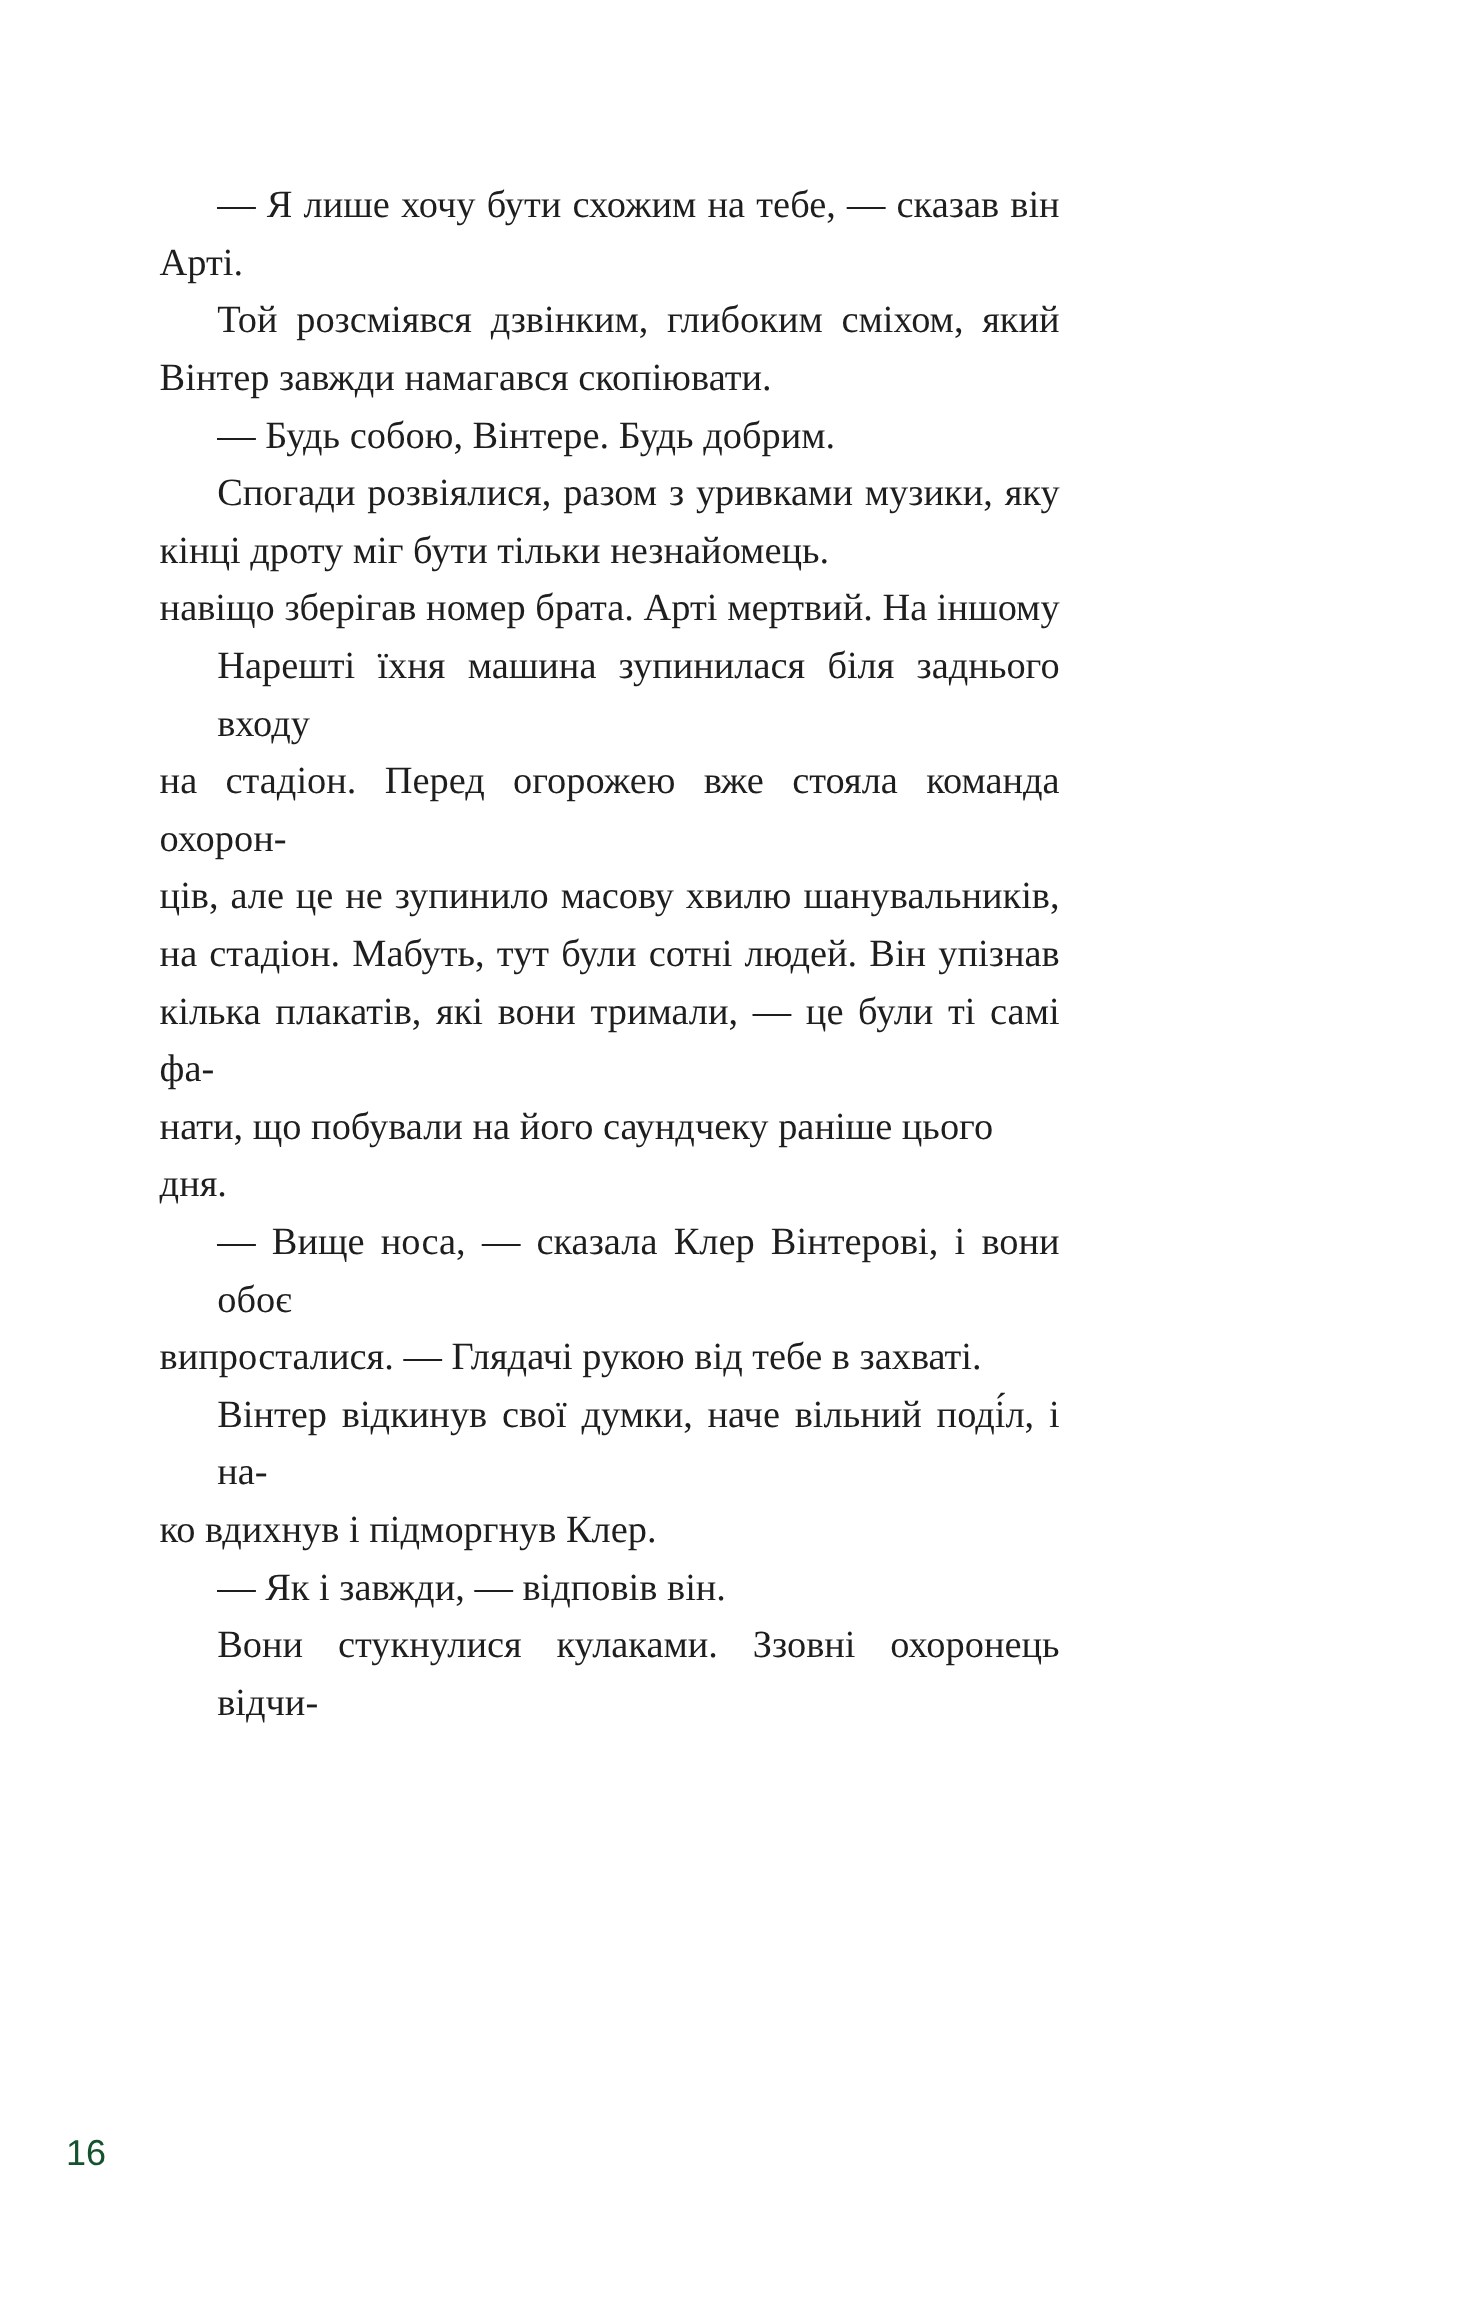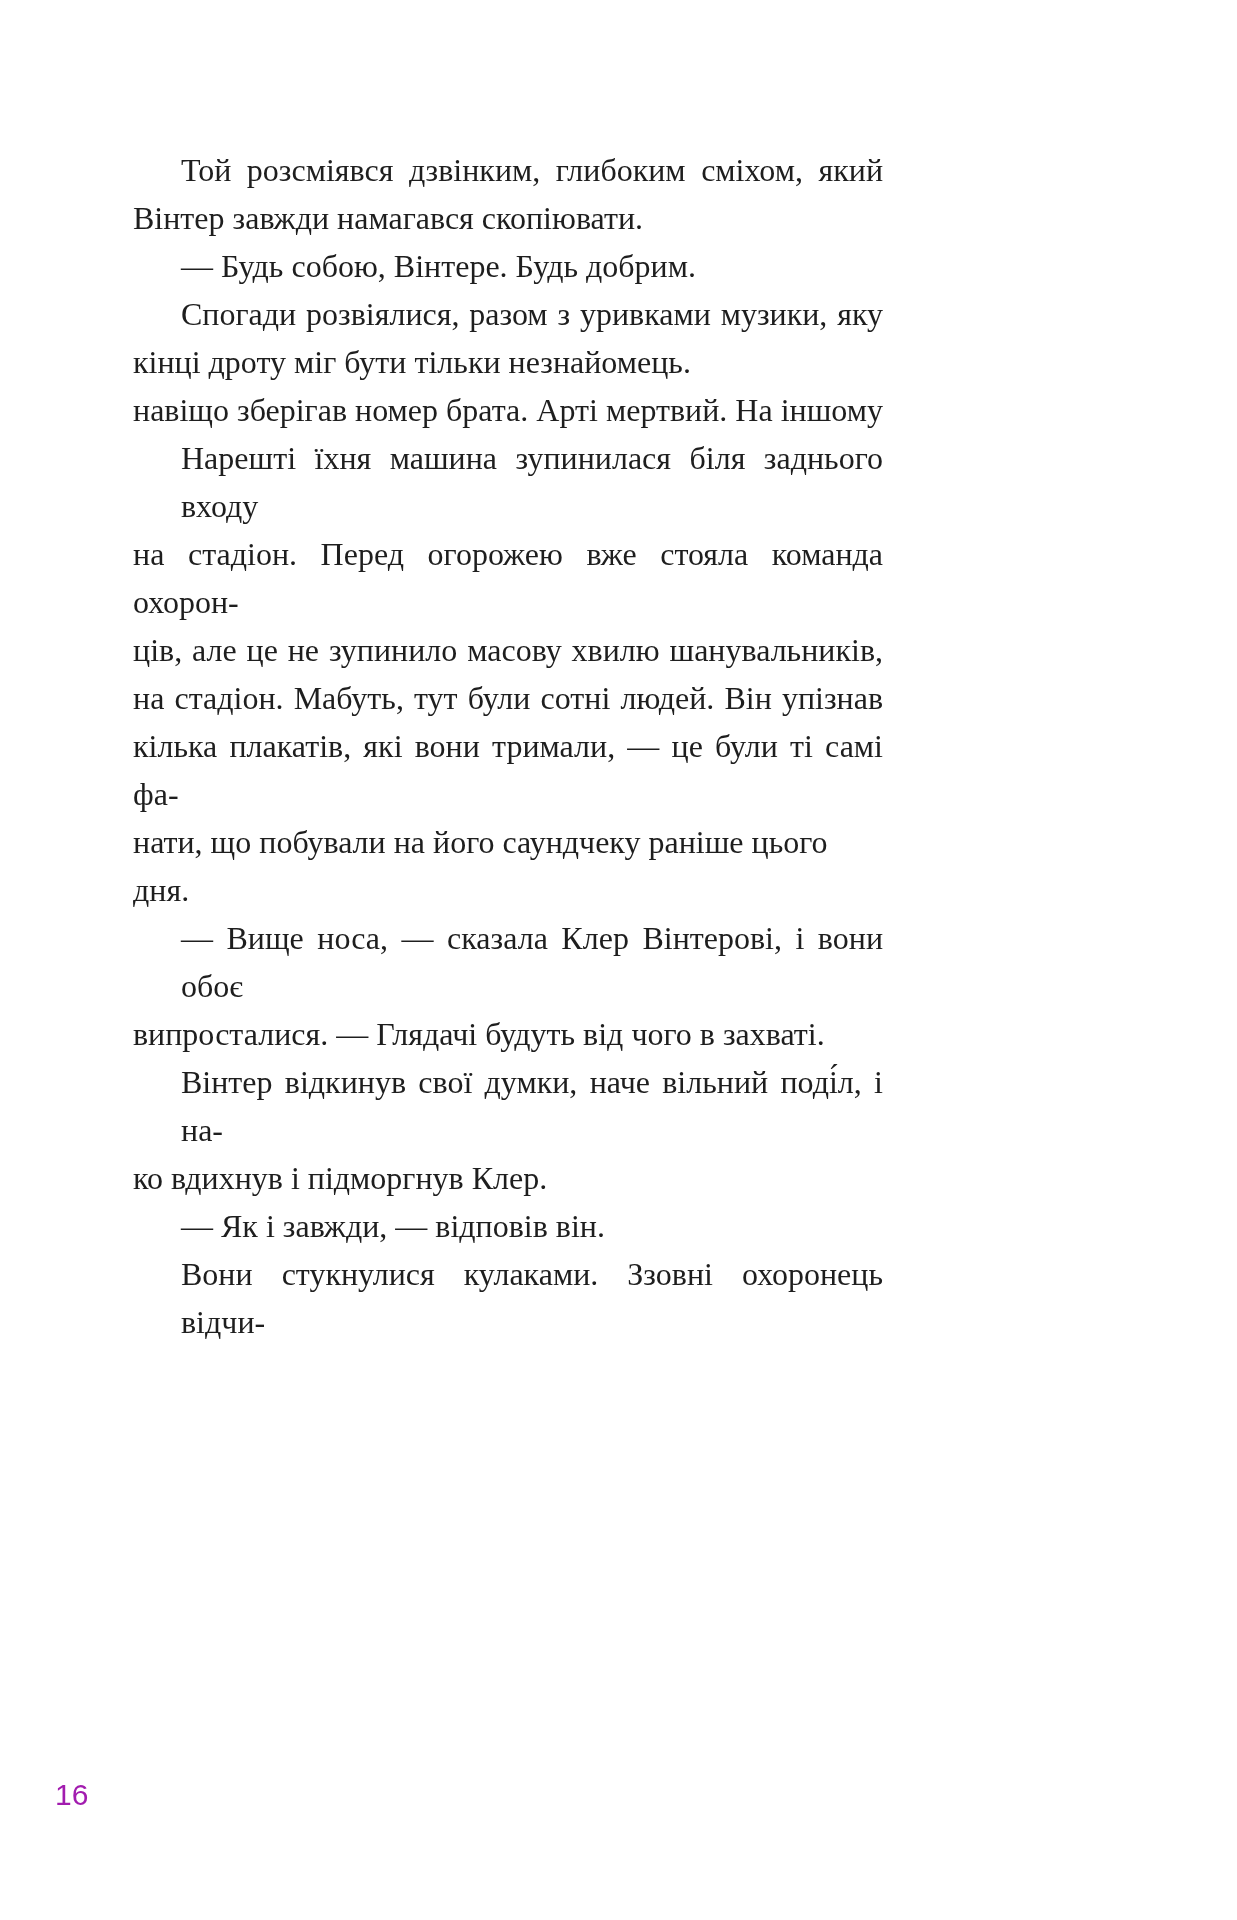--- a/index.html
+++ b/index.html
@@ -45,28 +45,32 @@
   .line.first {
     padding-left: 48px;
   }
   .page-number {
     position: absolute;
     left: 55px;
     top: 1778px;
     font-family: "Liberation Sans", "DejaVu Sans", sans-serif;
     font-size: 30px;
     line-height: 34px;
-    color: #a21caf;
+    color: #14532d;
   }
 </style>
 </head>
 <body>
 
 <div class="page">
   <div class="text-block" id="text-block">
+      <div class="para">
+        <div class="line first">— Я лише хочу бути схожим на тебе, — сказав він</div>
+        <div class="line last">Арті.</div>
+      </div>
       <div class="para">
         <div class="line first">Той розсміявся дзвінким, глибоким сміхом, який</div>
         <div class="line last">Вінтер завжди намагався скопіювати.</div>
       </div>
       <div class="para">
         <div class="line first last">— Будь собою, Вінтере. Будь добрим.</div>
       </div>
       <div class="para">
         <div class="line first">Спогади розвіялися, разом з уривками музики, яку</div>
         <div class="line last">кінці дроту міг бути тільки незнайомець.</div>
@@ -75,21 +79,21 @@
       <div class="para">
         <div class="line first">Нарешті їхня машина зупинилася біля заднього входу</div>
         <div class="line">на стадіон. Перед огорожею вже стояла команда охорон-</div>
         <div class="line">ців, але це не зупинило масову хвилю шанувальників,</div>
         <div class="line">на стадіон. Мабуть, тут були сотні людей. Він упізнав</div>
         <div class="line">кілька плакатів, які вони тримали, — це були ті самі фа-</div>
         <div class="line last">нати, що побували на його саундчеку раніше цього дня.</div>
       </div>
       <div class="para">
         <div class="line first">— Вище носа, — сказала Клер Вінтерові, і вони обоє</div>
-        <div class="line last">випросталися. — Глядачі будуть від чого в захваті.</div>
+        <div class="line last">випросталися. — Глядачі рукою від тебе в захваті.</div>
       </div>
       <div class="para">
         <div class="line first">Вінтер відкинув свої думки, наче вільний поді́л, і на-</div>
         <div class="line last">ко вдихнув і підморгнув Клер.</div>
       </div>
       <div class="para">
         <div class="line first last">— Як і завжди, — відповів він.</div>
       </div>
       <div class="para">
         <div class="line first">Вони стукнулися кулаками. Ззовні охоронець відчи-</div>

